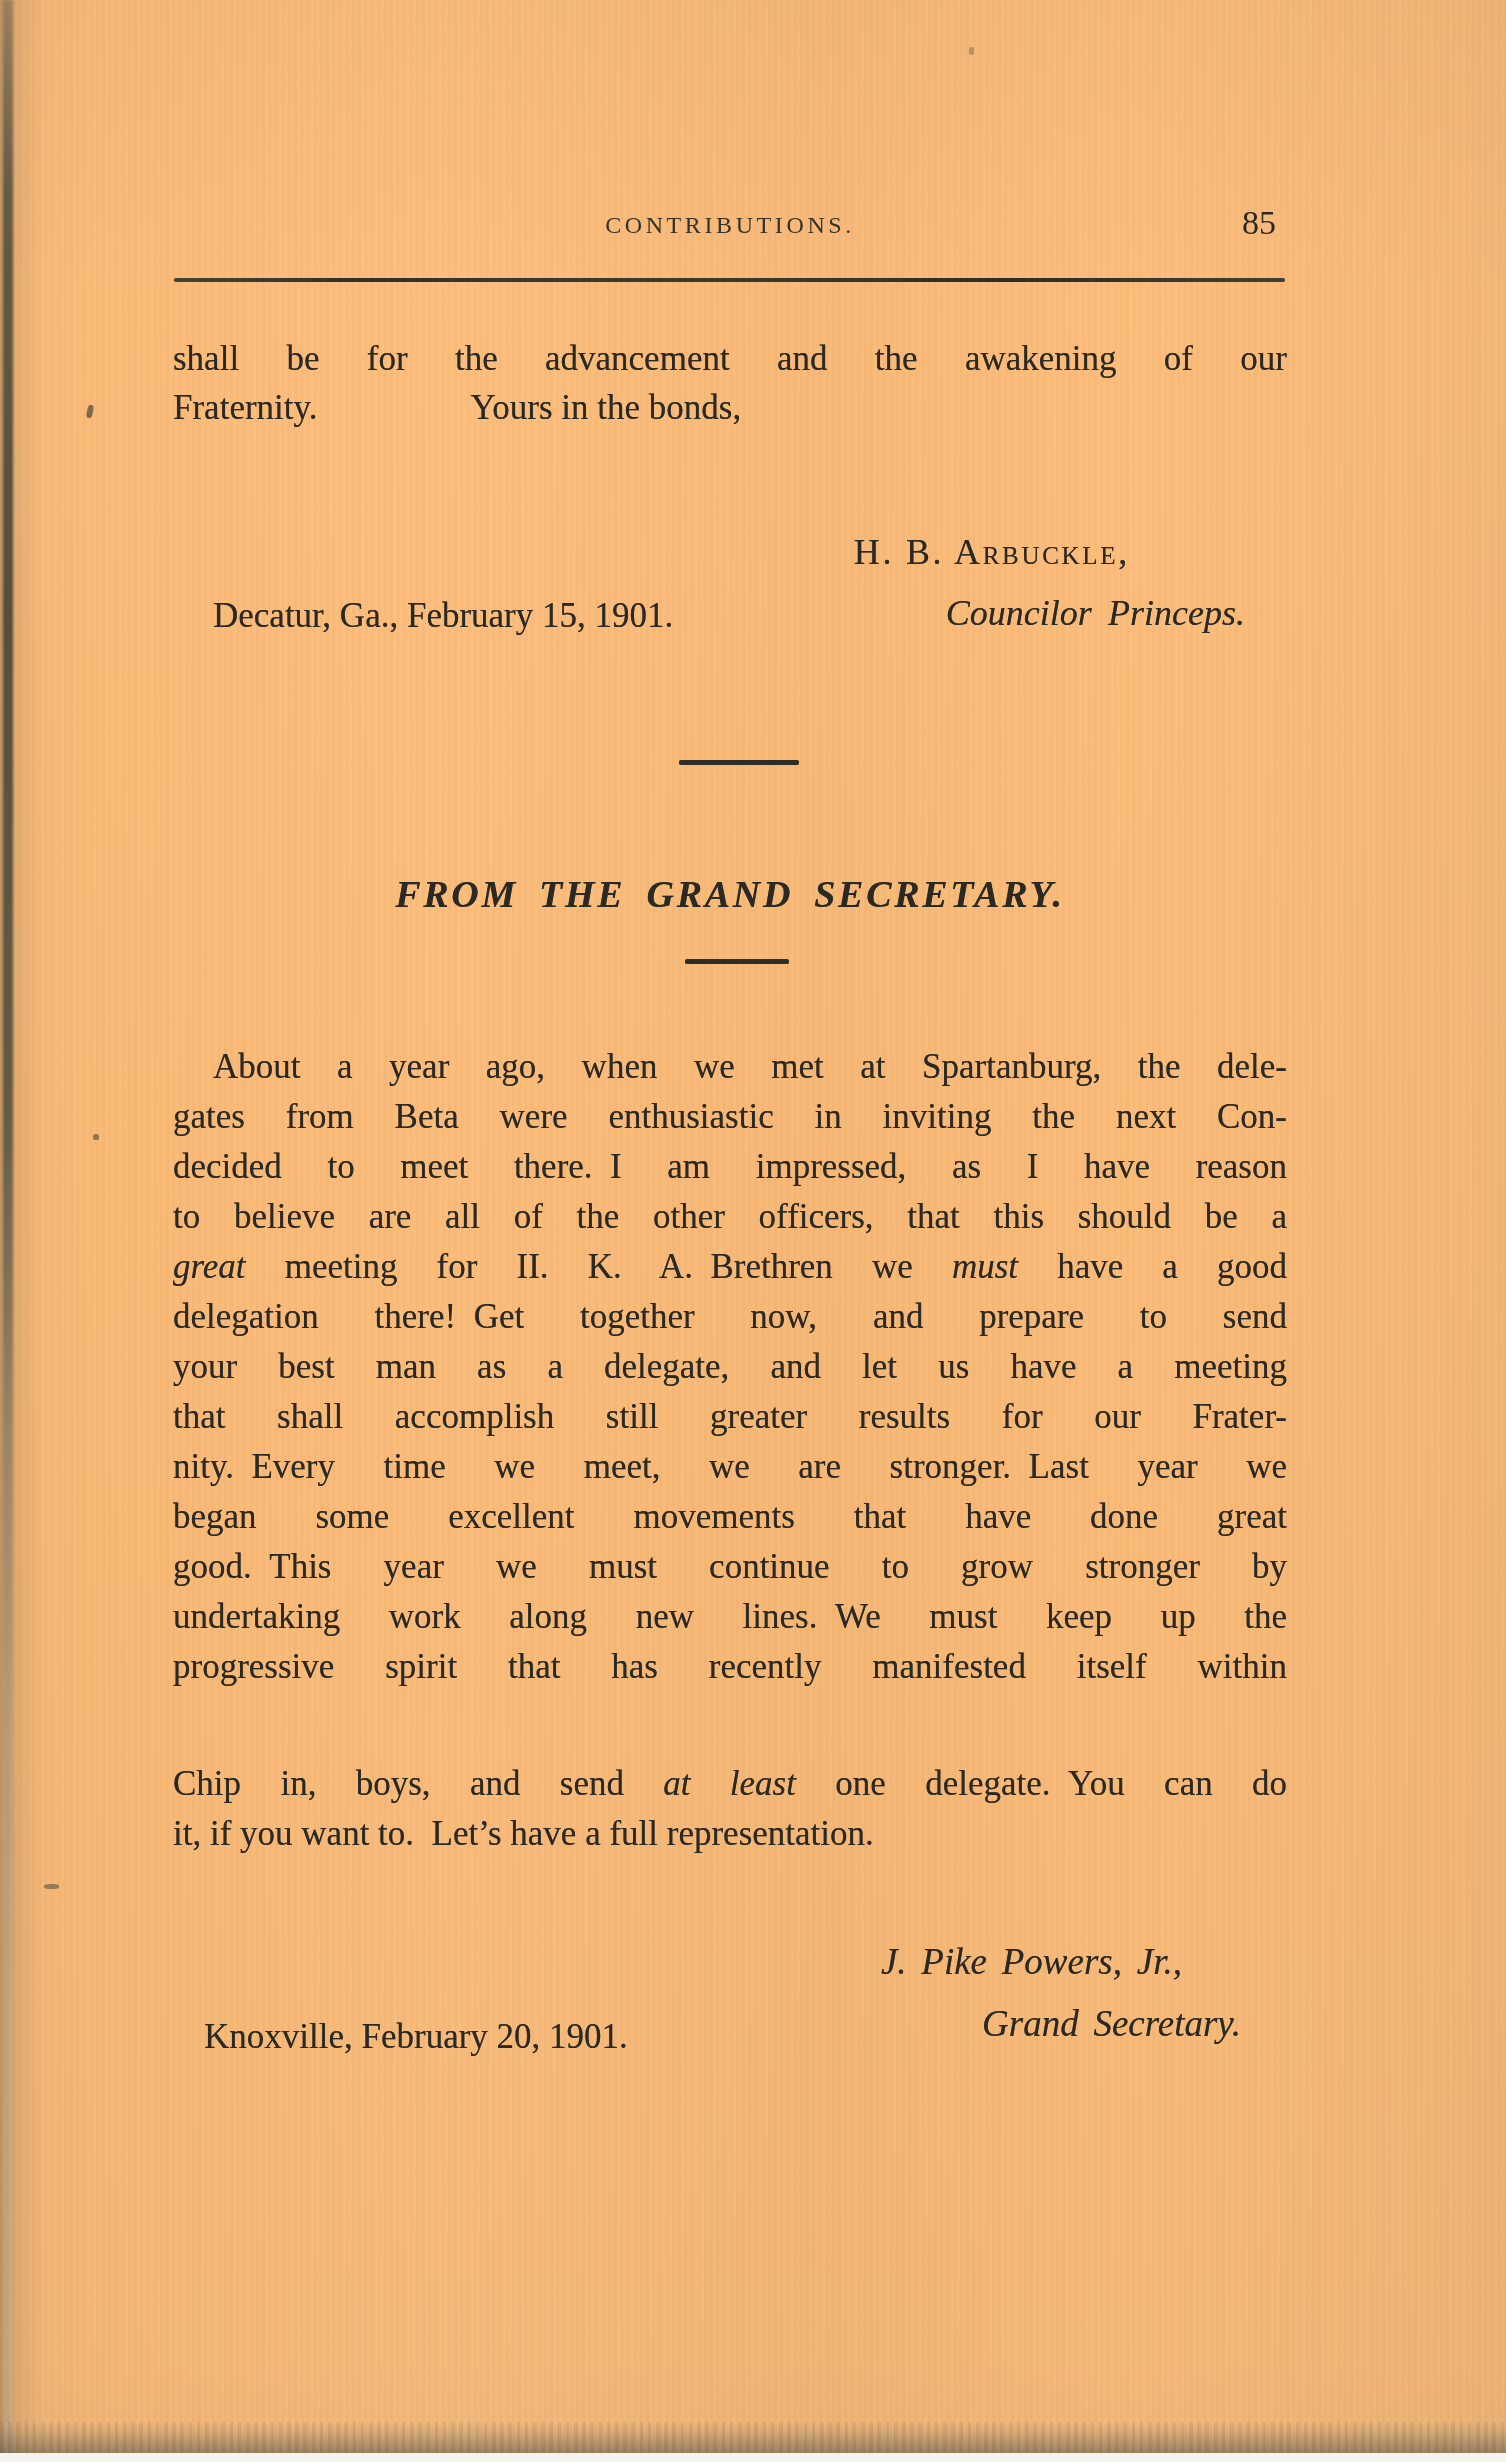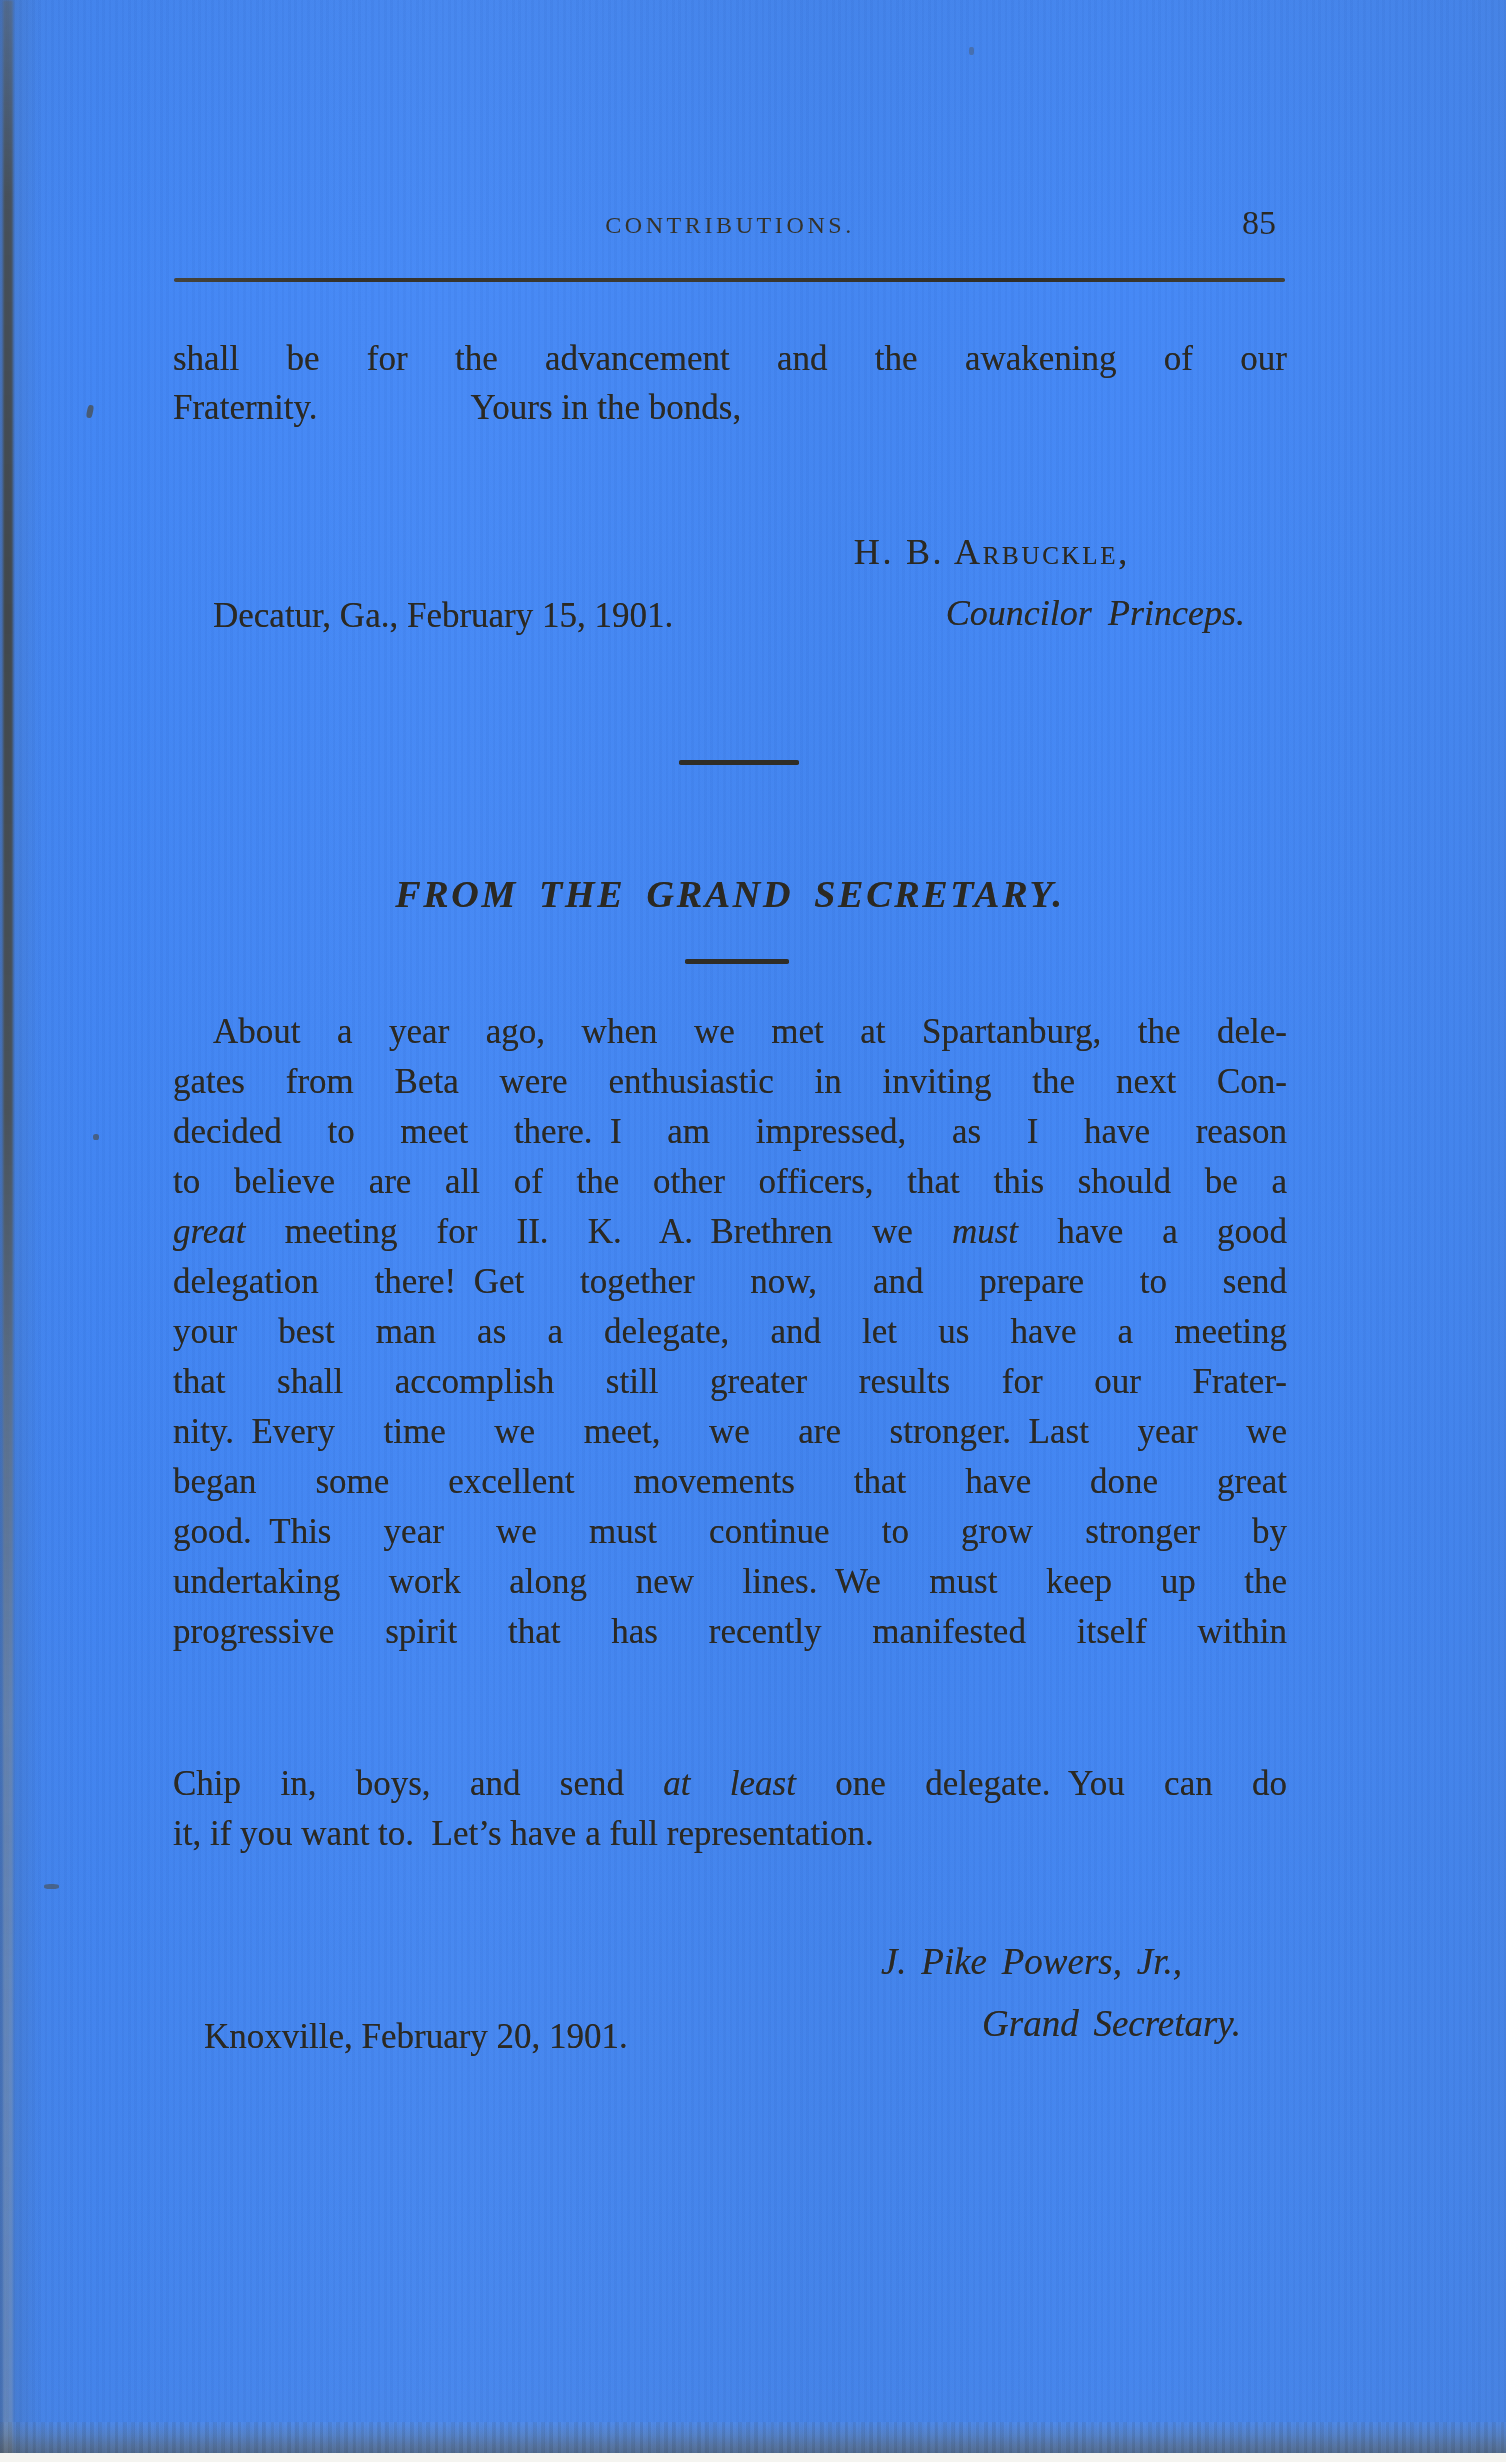--- a/index.html
+++ b/index.html
@@ -1,19 +1,19 @@
 <!DOCTYPE html>
 <html style="font-size:14.6px"><head>
 <meta charset="utf-8">
 <style>
   html,body{margin:0;padding:0;background:#d8d6d0;}
   .page{
     position:relative;
     width:1507px;height:2462px;
-    background:#3b82f6;
+    background:#fdba74;
     overflow:hidden;
     font-family:"Liberation Serif","DejaVu Serif",serif;
     color:#2b2923;
   }
   
   .paper-texture{
     position:absolute;inset:0;pointer-events:none;
     background:
       repeating-linear-gradient(90deg, rgba(110,105,92,0.030) 0 2.7px, rgba(255,255,255,0.025) 2.7px 6.4px),
       linear-gradient(90deg, rgba(120,115,100,0.06) 0%, rgba(120,115,100,0.015) 6%, rgba(255,255,255,0.03) 30%, rgba(120,115,100,0.035) 55%, rgba(255,255,255,0.02) 75%, rgba(120,115,100,0.05) 97%, rgba(120,115,100,0.08) 100%),
@@ -65,21 +65,21 @@
   .rule-2{top:959px;left:685px;width:104px;}
 
   .section-heading{position:absolute;top:872px;left:173px;width:1114px;text-align:center;
     font-size:38px;font-weight:bold;font-style:italic;letter-spacing:2.7px;word-spacing:9px;
     text-shadow:0 0 0.5px rgba(43,41,35,0.6);}
 
   .letter2-p1{position:absolute;top:1007px;left:173px;width:1114px;}
   .letter2-p1 .tline{height:50px;line-height:50px;}
   .letter2-p2{position:absolute;top:1759px;left:173px;width:1114px;}
   .letter2-p2 .tline{height:50px;line-height:50px;}
-  .indent{text-indent:40px;}
+  .indent{text-indent:40px;margin-top:35px;}
 
   .sig-powers{top:1904px;padding-right:105px;font-style:italic;font-size:37px;word-spacing:5.5px;}
   .sig-grandsec{top:1966px;padding-right:46px;font-style:italic;font-size:37px;word-spacing:5.5px;}
   .date-knoxville{top:2017px;text-indent:31px;}
 
   
   .speck{position:absolute;background:#4a483e;border-radius:40%;}
   .speck-comma{left:87px;top:405px;width:5.5px;height:12.8px;transform:rotate(12deg);opacity:.7;}
   .speck-dot{left:93px;top:1134px;width:6.4px;height:6.4px;opacity:.6;}
   .speck-dash{left:44px;top:1884px;width:14.6px;height:4.6px;opacity:.55;}

